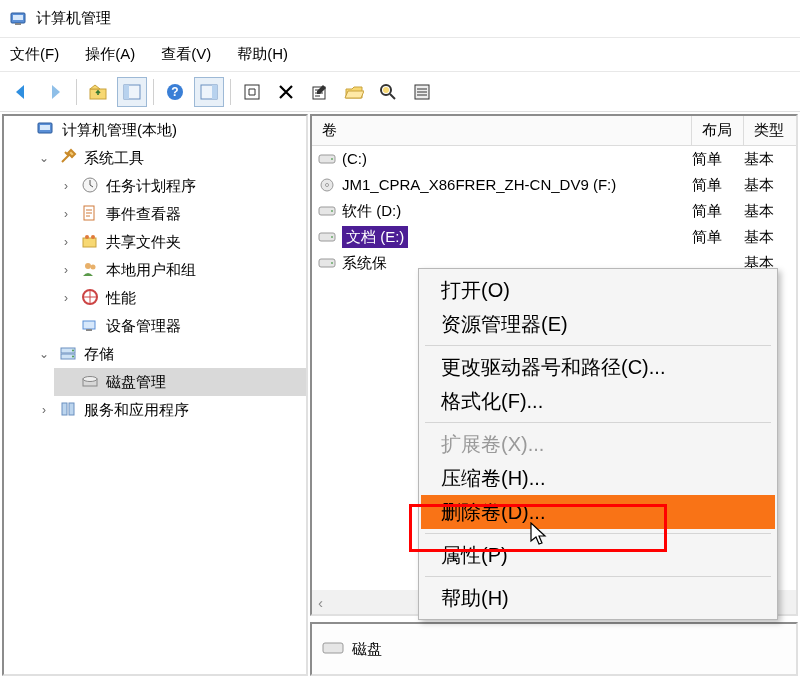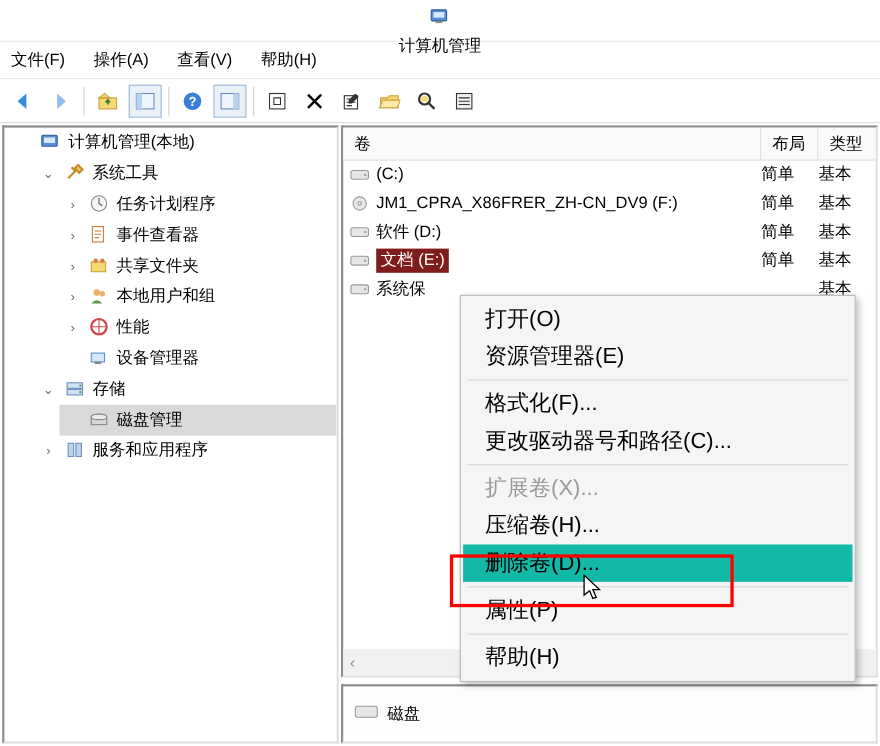--- a/index.html
+++ b/index.html
@@ -15,21 +15,20 @@
     user-select: none;
   }
   .window { display: flex; flex-direction: column; height: 100%; }
   .titlebar {
     height: 38px;
     padding: 6px 10px;
     display: flex;
     align-items: center;
     gap: 8px;
     border-bottom: 1px solid #e8e8e8;
-    flex-direction: column;
   }
   .titlebar .ico { width: 18px; height: 18px; display: flex; align-items: center; justify-content: center; }
   .menubar {
     height: 34px;
     padding: 0 8px;
     display: flex;
     align-items: center;
     gap: 22px;
     border-bottom: 1px solid #e8e8e8;
   }
@@ -101,21 +100,21 @@
     display: flex;
     align-items: center;
     padding: 2px 0;
     line-height: 22px;
   }
   .row .c-vol { flex: 1; display: flex; align-items: center; gap: 6px; padding-left: 6px; }
   .row .c-layout { width: 52px; }
   .row .c-type { width: 52px; }
   .row .vico { width: 18px; height: 14px; display:flex; align-items:center; justify-content:center; }
   .row.sel .c-vol .lbl {
-    background: #7f1d1d;
+    background: #4c1d95;
     color: #fff;
     padding: 0 4px;
   }
   .scroll-hint {
     height: 24px;
     border-top: none;
     background: #f1f1f1;
     display:flex; align-items:center;
     padding-left: 6px;
     color: #8a8a8a;
@@ -140,21 +139,21 @@
     border: 1px solid #b8b8b8;
     box-shadow: 3px 3px 6px rgba(0,0,0,.25);
     padding: 4px 2px;
     font-size: 20px;
   }
   .ctxmenu .citem {
     padding: 6px 20px;
     line-height: 22px;
   }
   .ctxmenu .citem.disabled { color: #9a9a9a; }
-  .ctxmenu .citem.hl { background: #14b8a6; }
+  .ctxmenu .citem.hl { background: #f97316; }
   .ctxmenu .csep { height: 1px; background: #d5d5d5; margin: 4px 4px; }
   .redbox {
     position: absolute;
     border: 3px solid #ff0000;
     left: 409px; top: 504px;
     width: 258px; height: 48px;
     pointer-events: none;
   }
   .cursor {
     position: absolute;
@@ -498,22 +497,22 @@
       </div>
     </div>
 
   </div>
 </div>
 
 <div class="ctxmenu">
   <div class="citem">打开(O)</div>
   <div class="citem">资源管理器(E)</div>
   <div class="csep"></div>
+  <div class="citem">更改驱动器号和路径(C)...</div>
   <div class="citem">格式化(F)...</div>
-  <div class="citem">更改驱动器号和路径(C)...</div>
   <div class="csep"></div>
   <div class="citem disabled">扩展卷(X)...</div>
   <div class="citem">压缩卷(H)...</div>
   <div class="citem hl">删除卷(D)...</div>
   <div class="csep"></div>
   <div class="citem">属性(P)</div>
   <div class="csep"></div>
   <div class="citem">帮助(H)</div>
 </div>
 

